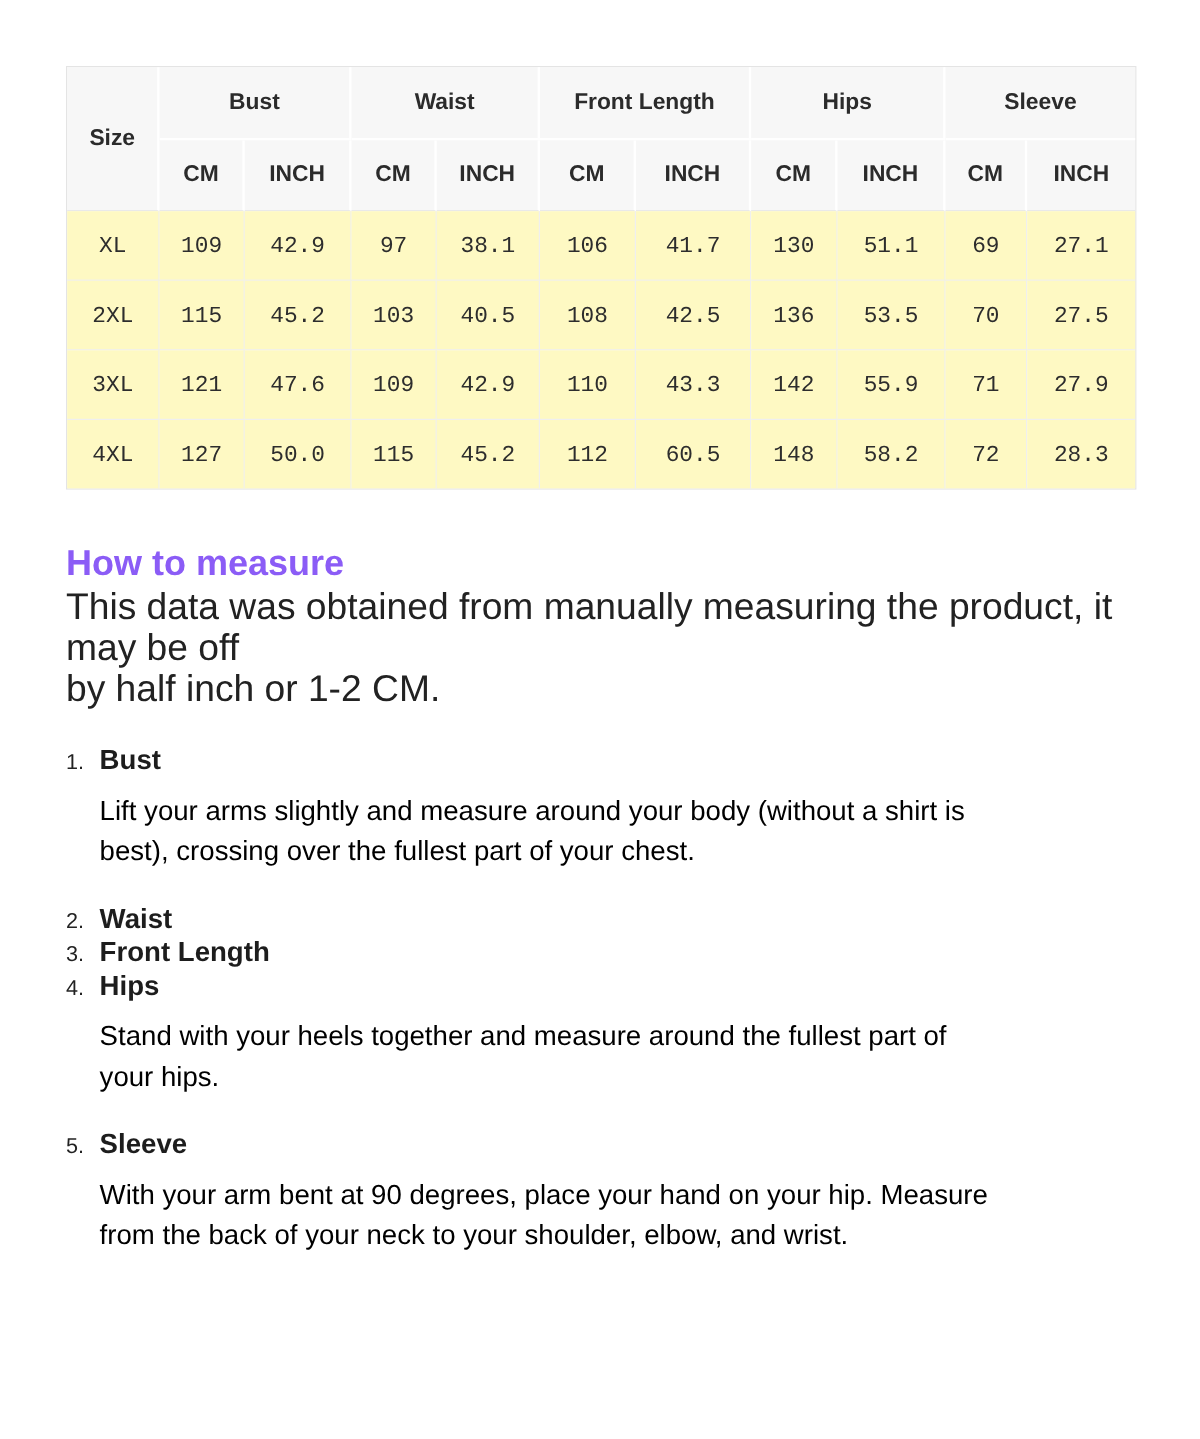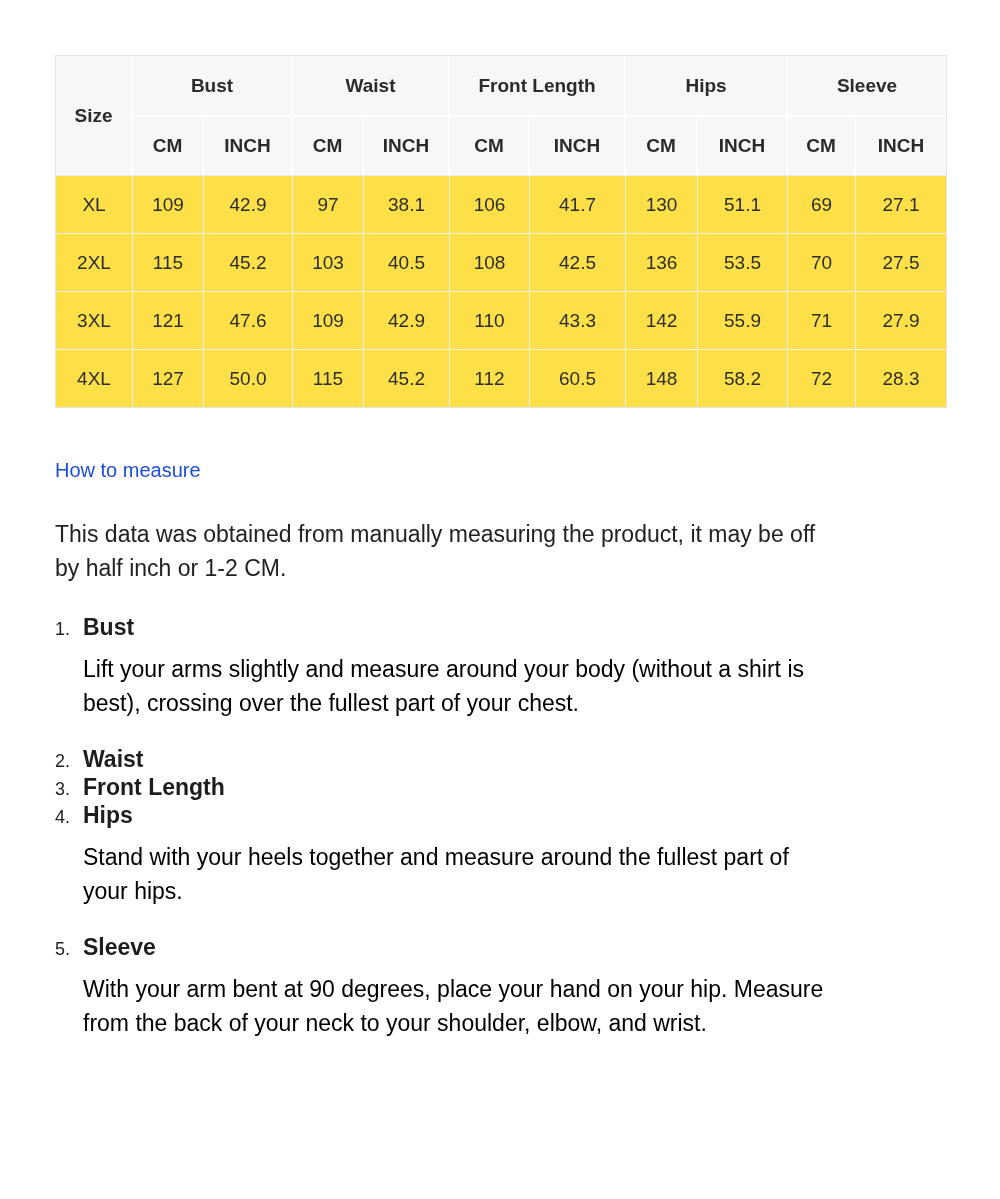--- a/index.html
+++ b/index.html
@@ -45,39 +45,40 @@
   }
   th.group-head.last { border-right: 0; }
   th.unit-head {
     height: 58px;
     border-right: 2px solid #ffffff;
     border-bottom: 1px solid #e9e9e9;
   }
   th.unit-head.last { border-right: 0; }
   .size-table tbody td {
     height: 57px;
-    background: #fde047;
+    background: #fef9c3;
     color: #2d2d2d;
     border-right: 1px solid #efefef;
     border-bottom: 1px solid #efefef;
+    font-family: Liberation Mono, monospace;
   }
   .size-table tbody td:last-child { border-right: 0; }
   .size-table tbody tr:last-child td { border-bottom: 0; }
 
   
   .section-heading {
     margin: 44px 0 0 0;
-    font-size: 20px;
+    font-size: 30px;
     line-height: 36px;
-    font-weight: 400;
-    color: #1d4ed8;
+    font-weight: 700;
+    color: #8b5cf6;
   }
   .intro {
-    margin: 29px 0 0 0;
-    font-size: 23px;
+    margin: 1px 0 0 0;
+    font-size: 31px;
     line-height: 34px;
     color: #222222;
     white-space: pre-line;
   }
   .measure-list {
     list-style: none;
     margin: 28px 0 0 0;
     padding: 0;
   }
   .measure-item { margin: 0; }

